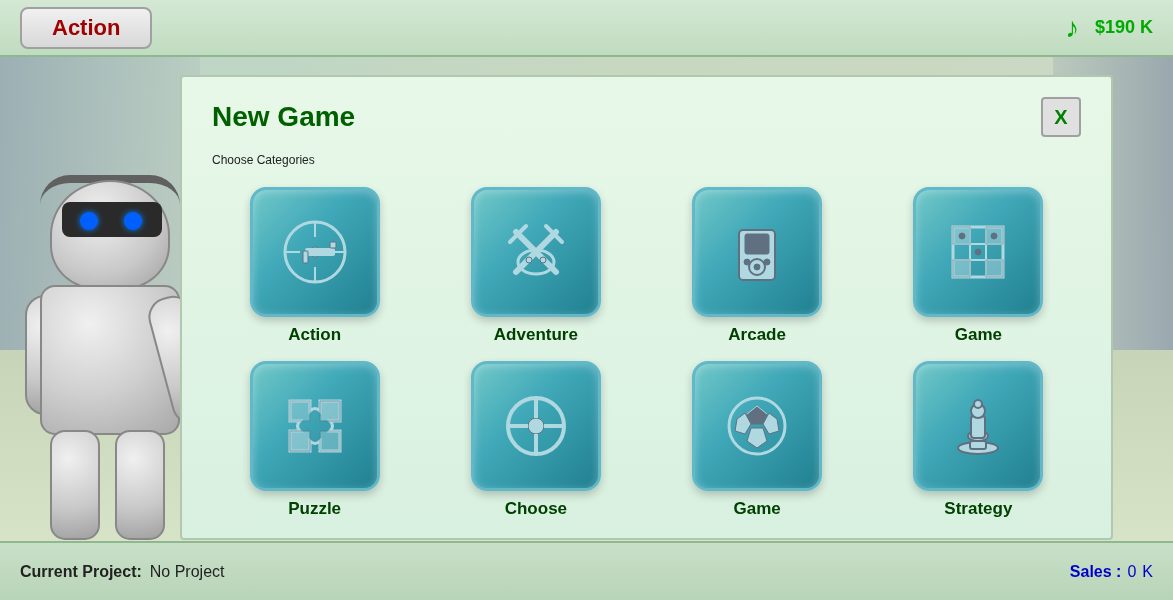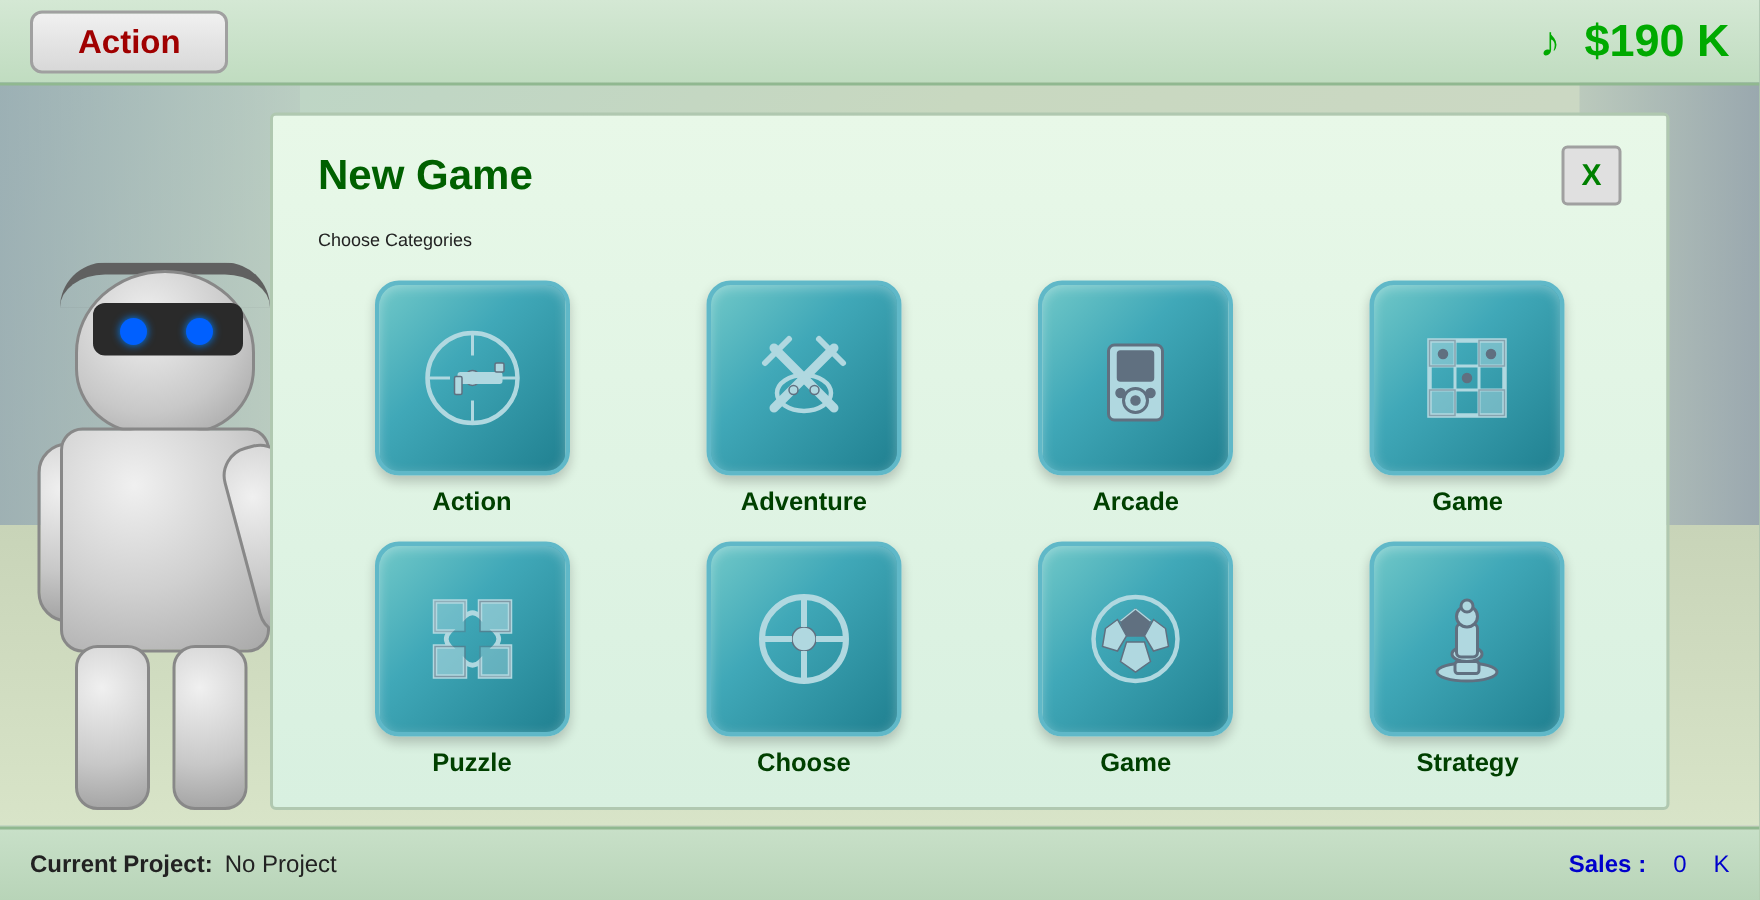--- a/index.html
+++ b/index.html
@@ -72,29 +72,29 @@
       gap: 16px;
     }
 
     .music-icon {
       color: #00aa00;
       font-size: 28px;
     }
 
     .money-display {
       color: #00aa00;
-      font-size: 30px;
+      font-size: 18px;
       font-weight: bold;
     }
 
     
     .bottom-bar {
       position: absolute;
       bottom: 0; left: 0; right: 0;
-      height: 49px;
+      height: 59px;
       background: linear-gradient(180deg, #c8e0c8 0%, #b8d4b8 100%);
       border-top: 2px solid #90b890;
       display: flex;
       align-items: center;
       padding: 0 20px;
       z-index: 100;
     }
 
     .project-label {
       font-size: 16px;
@@ -105,21 +105,21 @@
     .project-value {
       font-size: 16px;
       color: #222;
       margin-left: 8px;
     }
 
     .sales-right {
       margin-left: auto;
       display: flex;
       align-items: flex-end;
-      gap: 18px;
+      gap: 6px;
     }
 
     .sales-label {
       font-size: 16px;
       font-weight: bold;
       color: #0000cc;
     }
 
     .sales-value {
       font-size: 16px;

